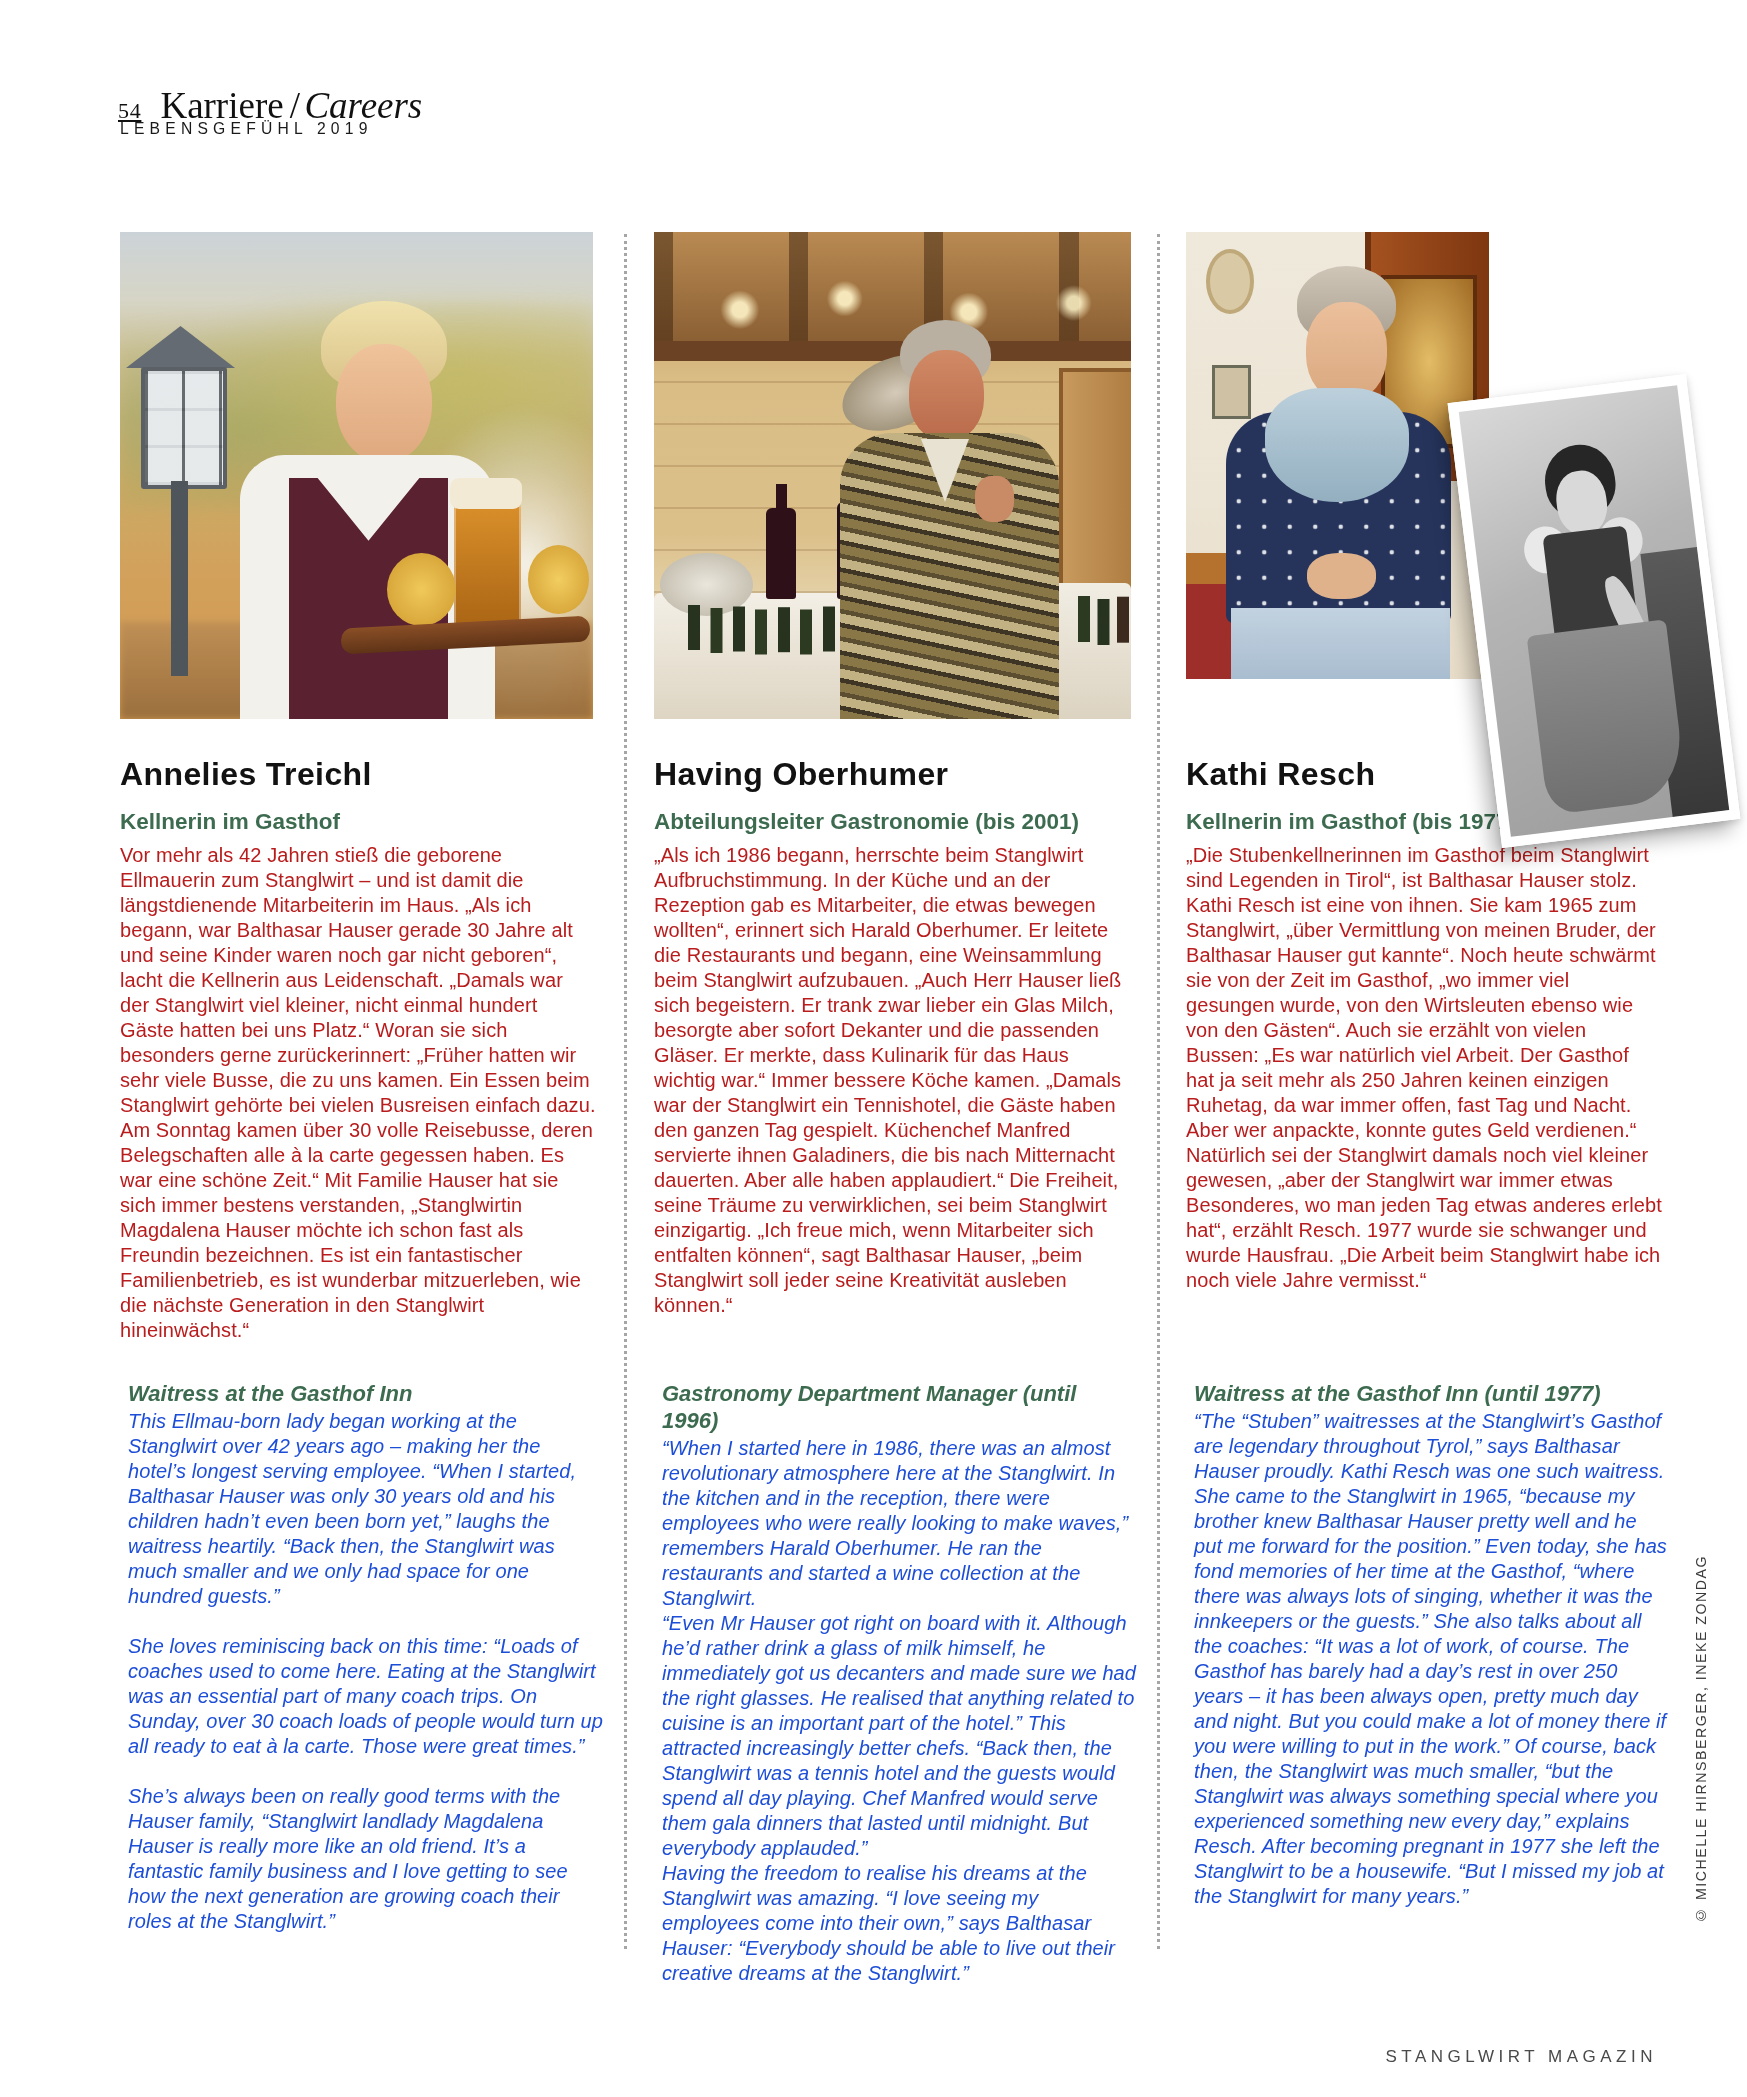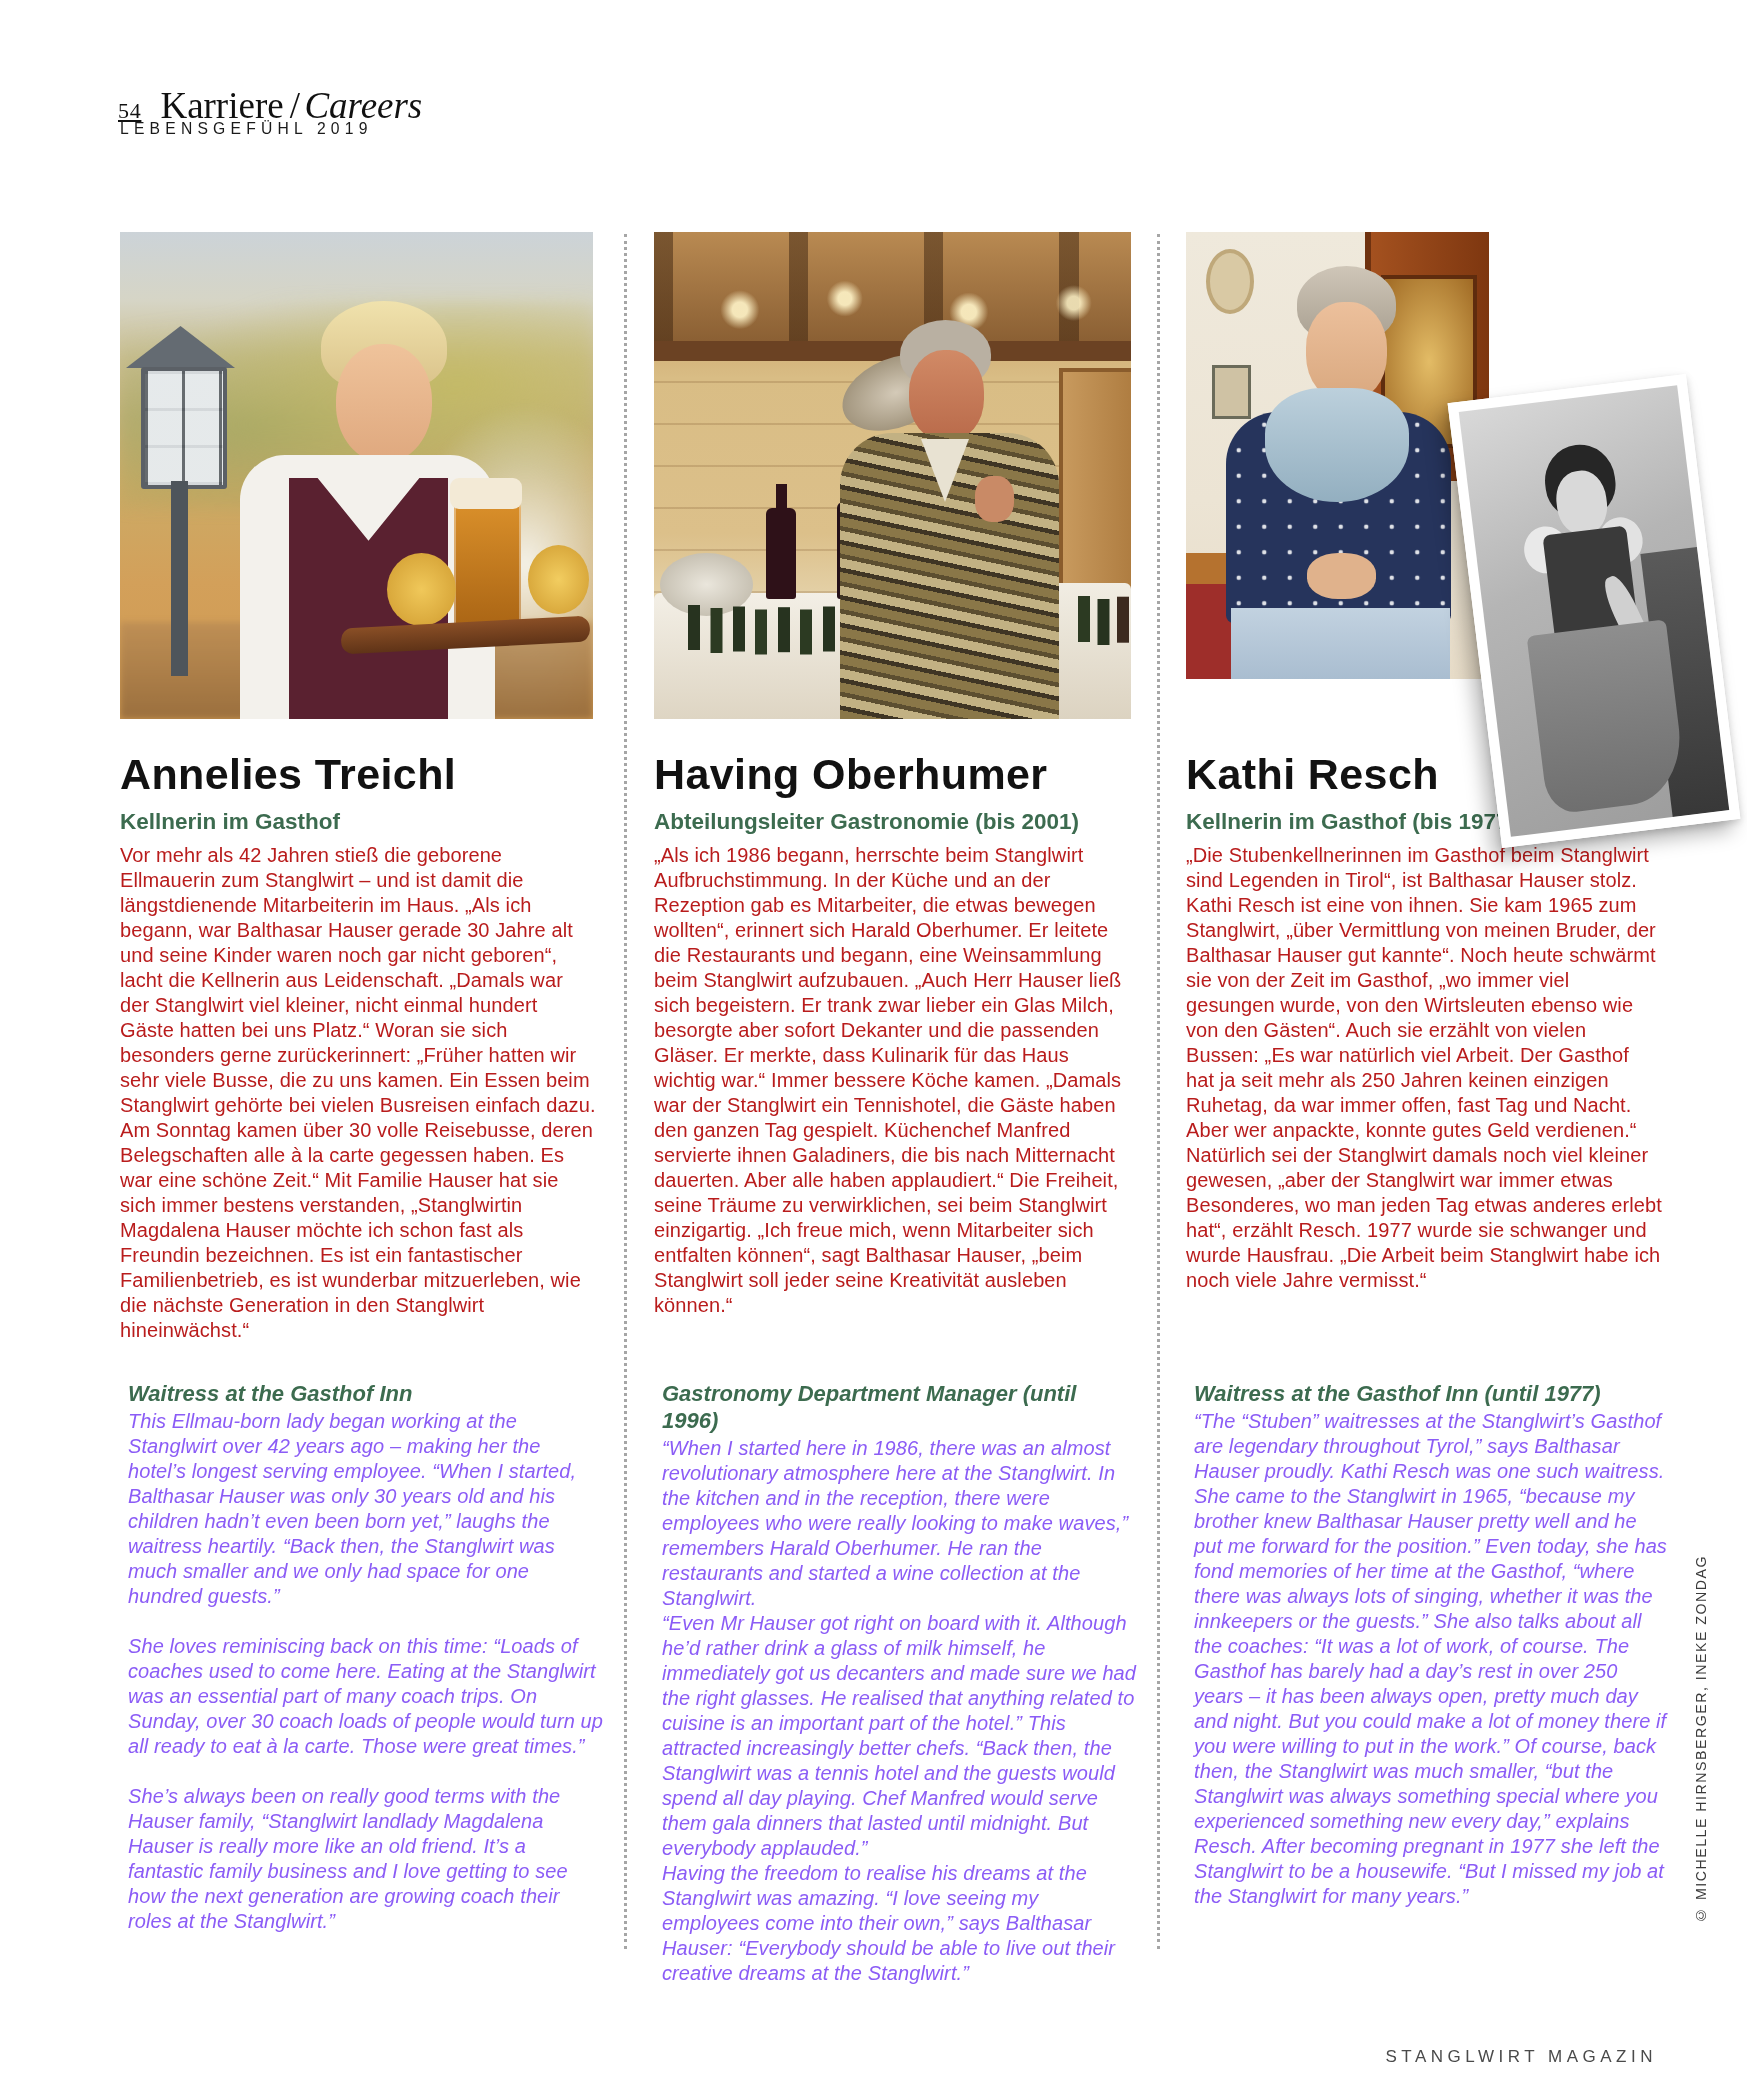--- a/index.html
+++ b/index.html
@@ -23,27 +23,27 @@
   .col { position:absolute; top:232px; width:476px; }
   .col-0 { left:120px; }
   .col-1 { left:654px; }
   .col-2 { left:1186px; }
 
   .photo-wrap { position:relative; width:476px; height:521px; }
   .photo { position:relative; overflow:hidden; }
   .photo, .photo * { pointer-events:none; }
   .photo > div { position:absolute; }
 
-  h2.name { margin:0 0 12px 0; font-size:43px; line-height:43px; font-weight:bold; color:#121212; letter-spacing:0.4px; }
+  h2.name { margin:0 0 12px 0; font-size:32px; line-height:43px; font-weight:bold; color:#121212; letter-spacing:0.4px; }
   h3.role-de { margin:0 0 7.5px 0; font-size:22.5px; line-height:27px; font-weight:bold; color:#3c6b4f; }
   p.de { margin:0; font-size:20px; line-height:25px; letter-spacing:0.1px; color:#b91c1c; }
 
   .en { position:absolute; top:1148px; left:8px; width:476px; }
   h4.role-en { margin:0 0 1.5px 0; font-size:22px; line-height:27px; font-weight:bold; font-style:italic; color:#3c6b4f; }
-  .en p { margin:0; font-size:20px; line-height:25px; font-style:italic; letter-spacing:0.1px; color:#8b5cf6; }
+  .en p { margin:0; font-size:20px; line-height:25px; font-style:italic; letter-spacing:0.1px; color:#1d4ed8; }
   .col.gapped .en p + p { margin-top:25px; }
 
   
   .footer { position:absolute; right:91px; top:2047px; font-size:17px; letter-spacing:4.5px; color:#4a4a4a; }
   .credit { position:absolute; right:39px; bottom:174px; font-size:14.2px; letter-spacing:1.5px; color:#3a3a3a;
             writing-mode:vertical-rl; transform:rotate(180deg); white-space:nowrap; }
 
   
   .p1 { width:473px; height:487px;
         background: linear-gradient(180deg,#ccd3d8 0%,#d6d5c6 14%,#ccc093 26%,#c4b37a 38%,#ccab66 52%,#d3a05a 72%,#cf9950 100%); }

